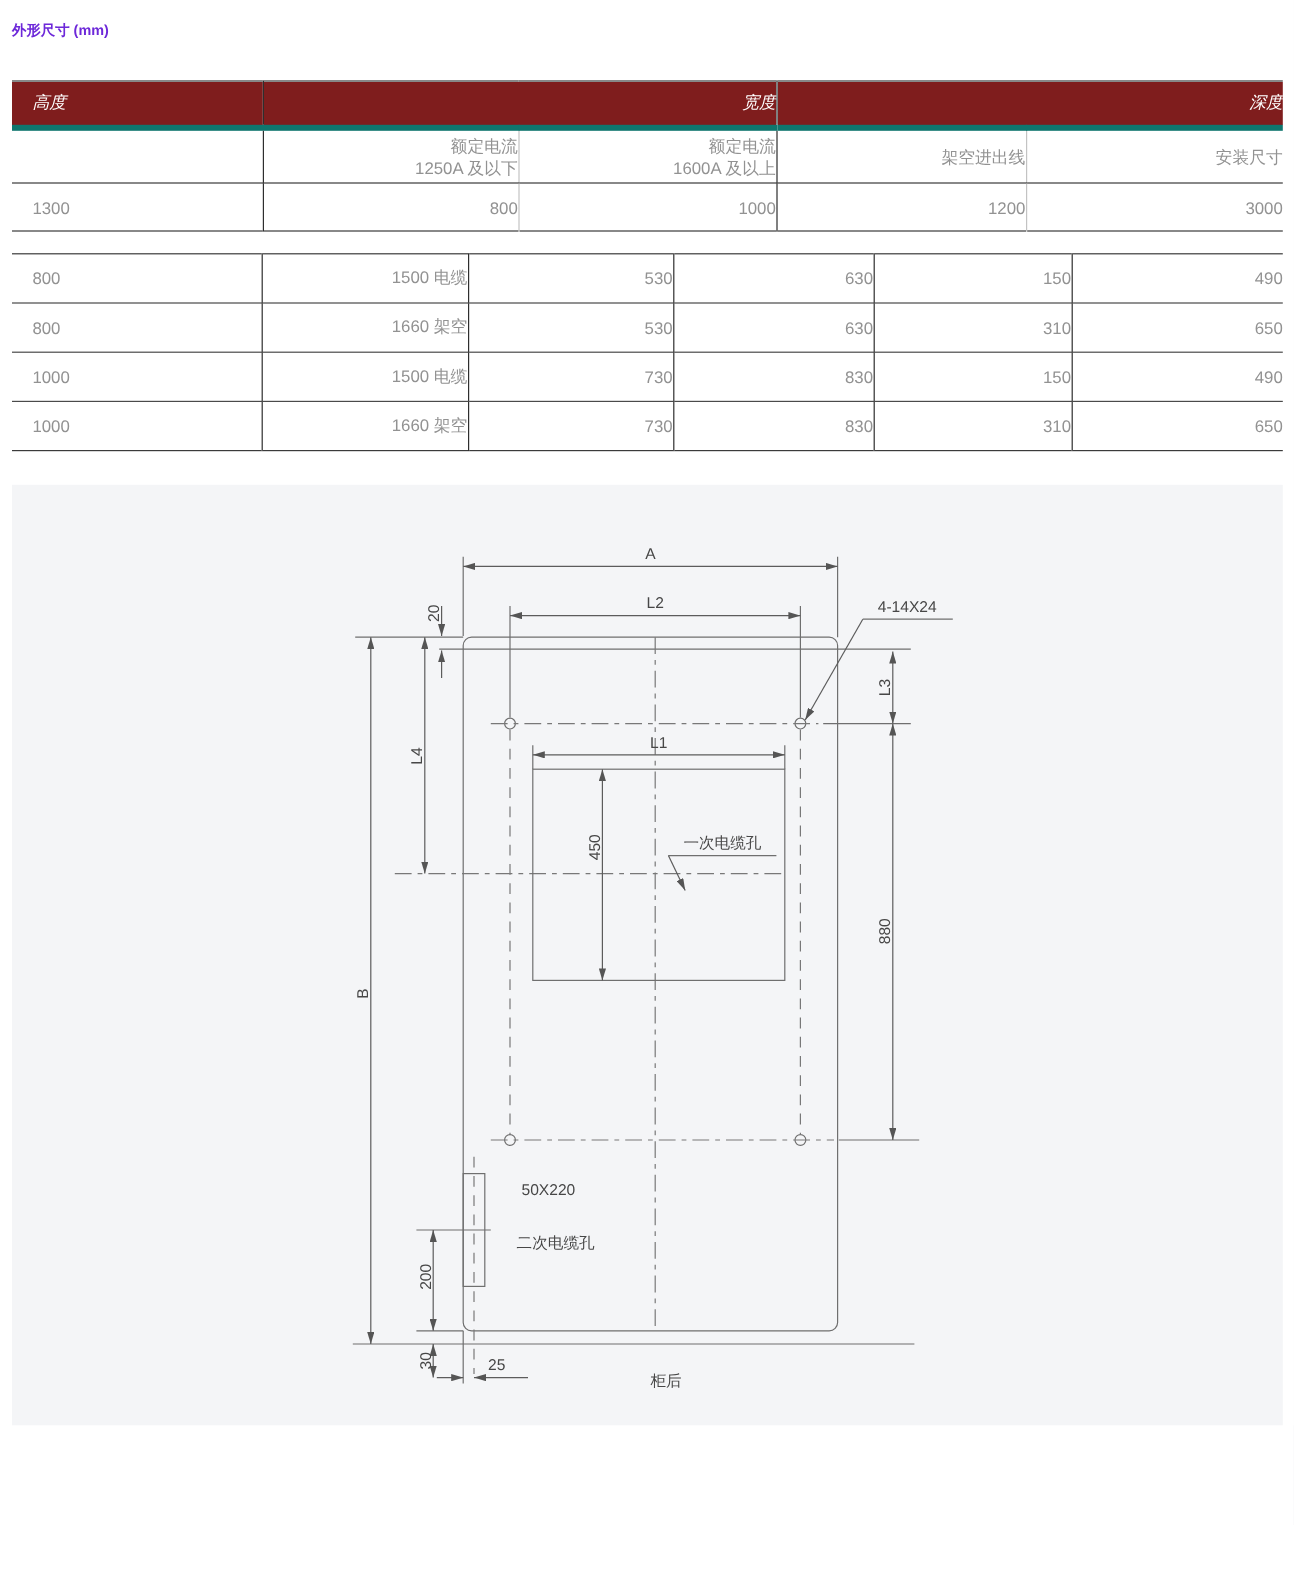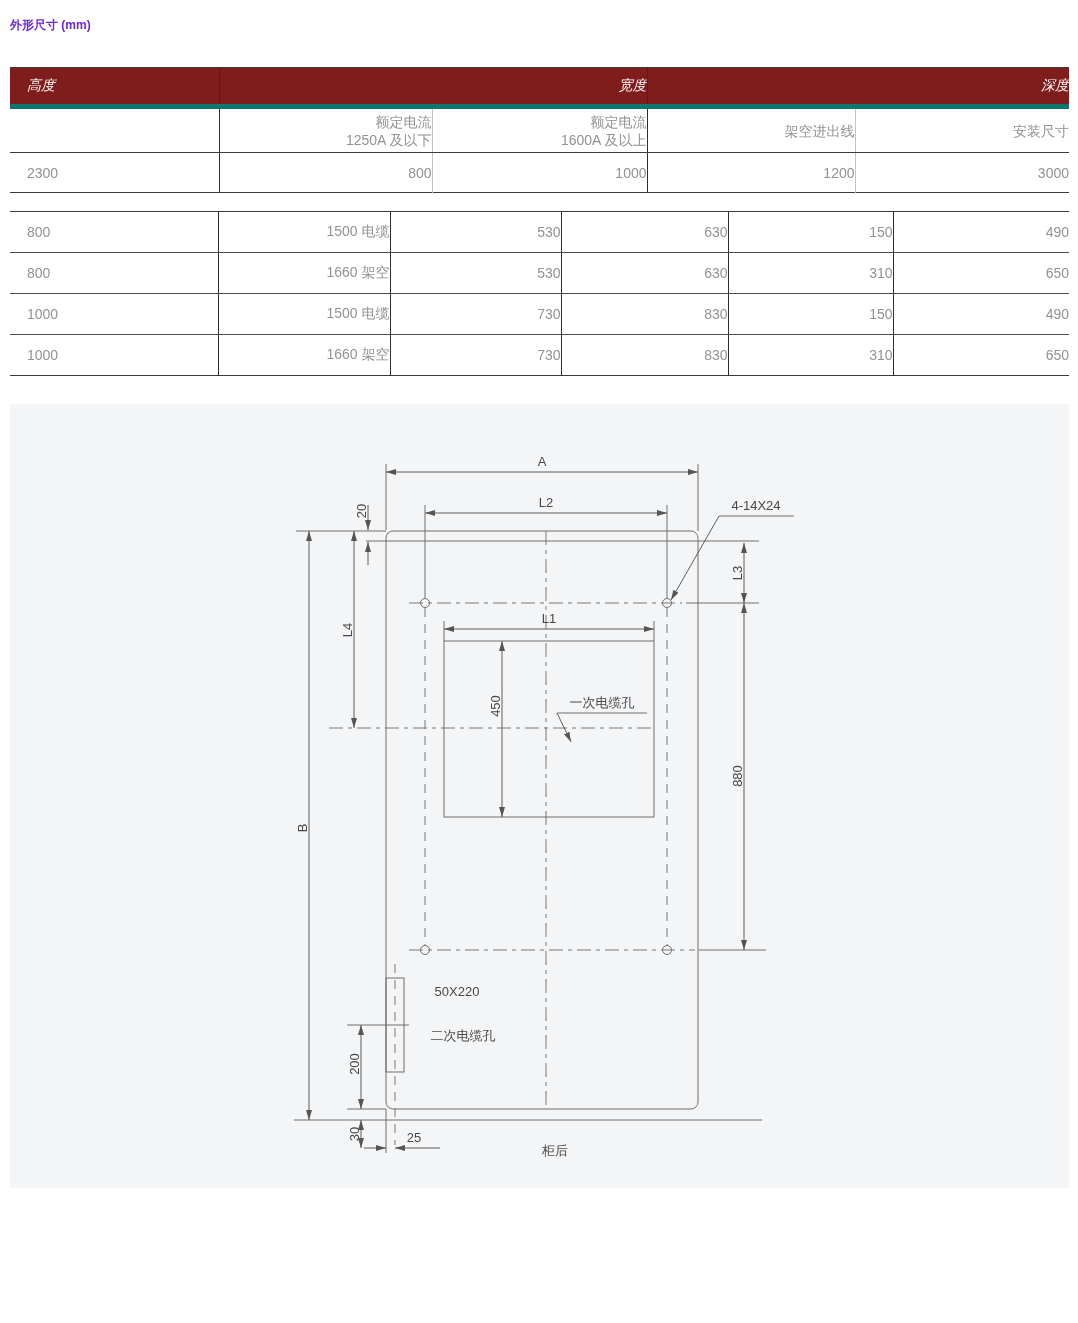--- a/index.html
+++ b/index.html
@@ -62,21 +62,21 @@
         <div>1250A 及以下</div>
       </td>
       <td class="sd">
         <div>额定电流</div>
         <div>1600A 及以上</div>
       </td>
       <td class="sl">架空进出线</td>
       <td>安装尺寸</td>
     </tr>
     <tr class="data">
-      <td class="left sd">2300</td>
+      <td class="left sd">1300</td>
       <td class="sl">800</td>
       <td class="sd">1000</td>
       <td class="sl">1200</td>
       <td>3000</td>
     </tr>
   </tbody>
     </table>
 
 
   <table class="tbl" id="tbl-install">

